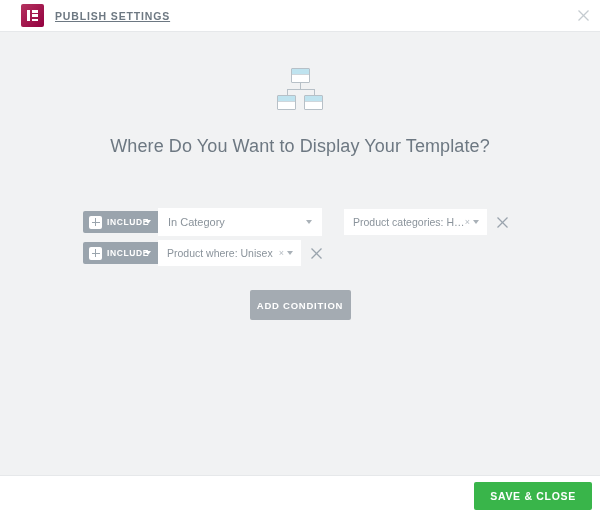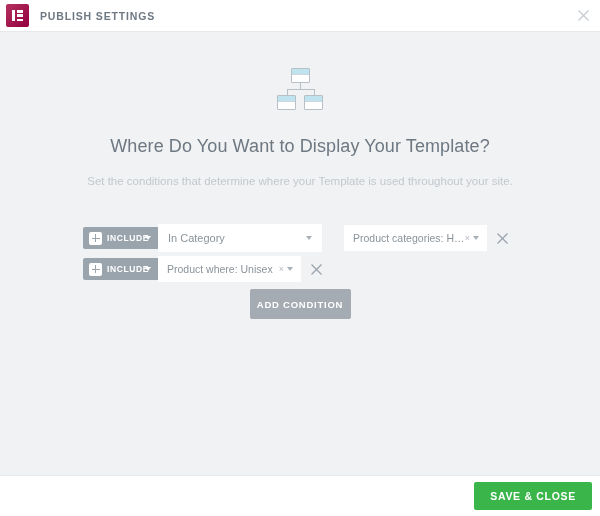--- a/index.html
+++ b/index.html
@@ -25,22 +25,23 @@
   }
 
   
   .header {
     height: 32px;
     flex: 0 0 32px;
     background: #ffffff;
     border-bottom: 1px solid #e6e8ea;
     display: flex;
     align-items: center;
-    padding: 0 0 0 6px;
-    position: relative;
+    padding: 0 0 0 21px;
+    position: relative;
+    text-decoration: underline;
   }
   .logo {
     width: 23px;
     height: 23px;
     border-radius: 2px;
     background: linear-gradient(135deg, #b4325f 0%, #93003f 100%);
     display: flex;
     align-items: center;
     justify-content: center;
     flex: 0 0 23px;
@@ -264,21 +265,21 @@
     flex: 0 0 30px;
     width: 30px;
     height: 26px;
     display: flex;
     align-items: center;
     justify-content: center;
     cursor: pointer;
   }
 
   .add-condition {
-    margin-top: 2px;
+    margin-top: 19px;
     width: 101px;
     height: 30px;
     background: #a4abb2;
     border: none;
     border-radius: 2px;
     color: #ffffff;
     font-size: 9.5px;
     font-weight: bold;
     letter-spacing: 0.75px;
     font-family: "Liberation Sans", sans-serif;
@@ -345,21 +346,20 @@
       <span class="sm-line h-mid"></span>
       <span class="sm-line v-l"></span>
       <span class="sm-line v-r"></span>
       <span class="sm-box sm-left"></span>
       <span class="sm-box sm-right"></span>
     </div>
 
     <h1 class="main-title">Where Do You Want to Display Your Template?</h1>
 
     <p class="subtitle">
-      <span class="line">Set the conditions that determine where your Template is used throughout your site.</span>
     </p>
 
     <div class="conditions">
 
       <div class="condition-row">
         <div class="type-select">
           <span class="plus-box">
               <i class="h"></i>
               <i class="v"></i>
             </span>

